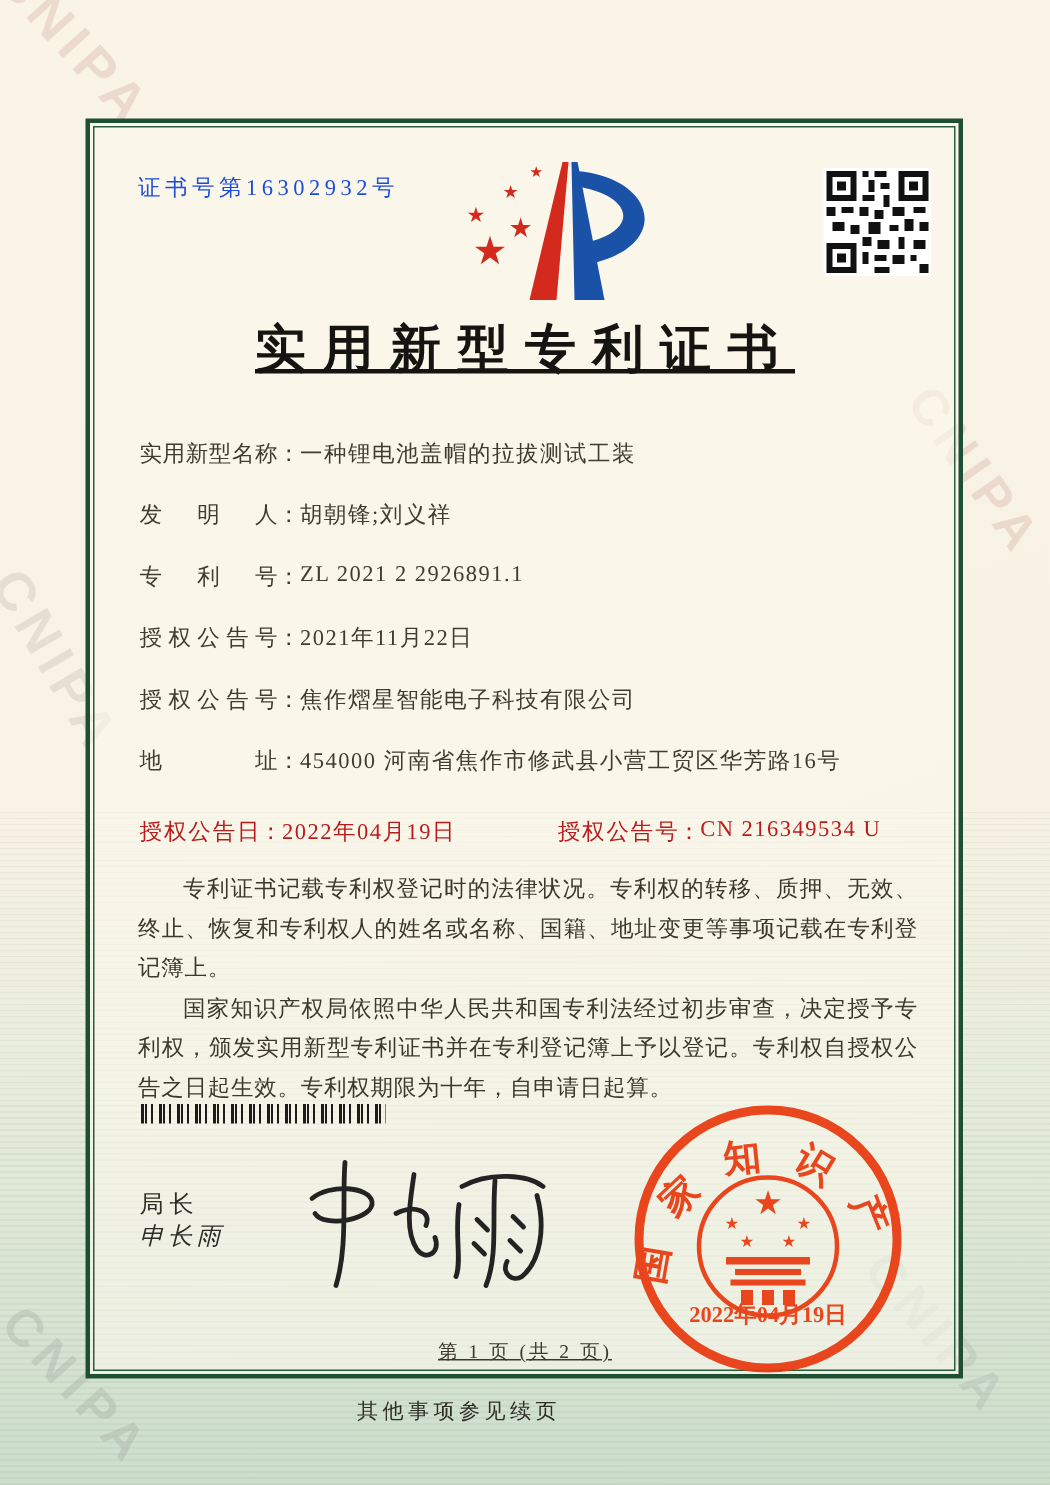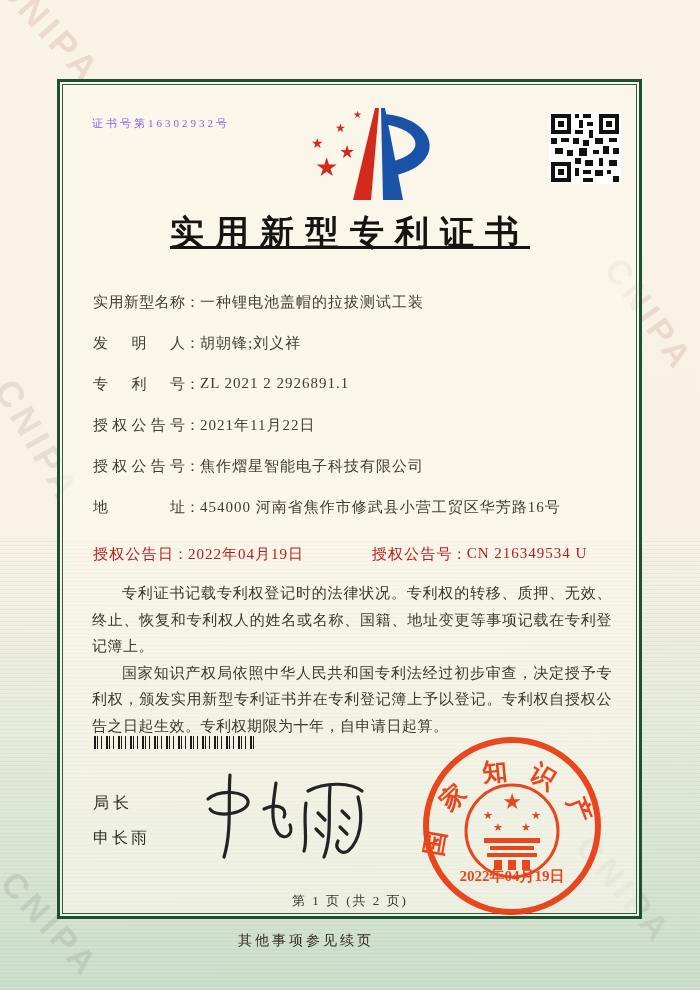--- a/index.html
+++ b/index.html
@@ -24,21 +24,21 @@
   .wm4{left:-14px;top:905px;font-size:34px;transform:rotate(48deg);color:rgba(160,170,160,0.35);}
   .wm5{left:560px;top:870px;font-size:34px;transform:rotate(50deg);color:rgba(170,180,170,0.33);}
 
   
   .frame{position:absolute;left:57px;top:79px;width:579px;height:834px;
          border:3px solid #1e4f33;background:rgba(252,248,236,0.6);z-index:3;}
   .frame::before{content:"";position:absolute;inset:2px;border:1px solid #2a5c3e;}
 
   .content{position:absolute;inset:0;z-index:4;color:#35332a;}
 
-  .cert-no{position:absolute;left:92px;top:116px;font-size:11px;letter-spacing:3px;color:#8b5cf6;}
+  .cert-no{position:absolute;left:92px;top:116px;font-size:15px;letter-spacing:3px;color:#1d4ed8;}
 
   .logo{position:absolute;left:287px;top:102px;width:178px;height:104px;}
   .qr{position:absolute;left:549px;top:112px;width:72px;height:72px;}
 
   .title{position:absolute;left:0;top:210px;width:700px;text-align:center;
          font-size:34px;font-weight:bold;color:#161410;letter-spacing:11px;text-decoration:underline;}
 
   .fields{position:absolute;left:93px;top:293px;width:520px;font-size:15px;color:#403c31;}
   .row{height:41px;white-space:nowrap;}
   .lbl{display:inline-block;width:92px;text-align:justify;text-align-last:justify;
@@ -51,27 +51,27 @@
   .grant .g2{margin-left:64px;}
 
   .paras{position:absolute;left:92px;top:580px;width:520px;font-size:15px;line-height:26.5px;
          color:#3c382c;text-align:justify;}
   .paras p{margin:0;text-indent:2em;letter-spacing:0.5px;}
 
   .barcode{position:absolute;left:94px;top:736px;width:163px;height:13px;
     background:repeating-linear-gradient(90deg,#1b1b1b 0 2px,transparent 2px 3px,#1b1b1b 3px 4px,transparent 4px 7px,#1b1b1b 7px 8px,transparent 8px 12px);}
 
   .signer{position:absolute;left:93px;top:793px;font-size:16px;color:#2e2c26;letter-spacing:4px;}
-  .signer .name{margin-top:14px;letter-spacing:3px;}
+  .signer .name{letter-spacing:3px;font-style:italic;}
   .sig{position:absolute;left:196px;top:765px;width:180px;height:102px;}
 
   .seal{position:absolute;left:421px;top:735px;width:182px;height:182px;opacity:0.93;}
 
   .page-info{position:absolute;left:0;top:892px;width:700px;text-align:center;
-             font-size:13px;color:#3a382f;letter-spacing:2px;}
+             font-size:13px;color:#3a382f;letter-spacing:2px;text-decoration:underline;}
   .footer-note{position:absolute;left:0;top:932px;width:612px;text-align:center;
                font-size:14px;color:#2f2d26;letter-spacing:3px;}
 </style>
 </head>
 <body>
 
 <div class="page">
 
   <div class="guilloche"></div>
 

